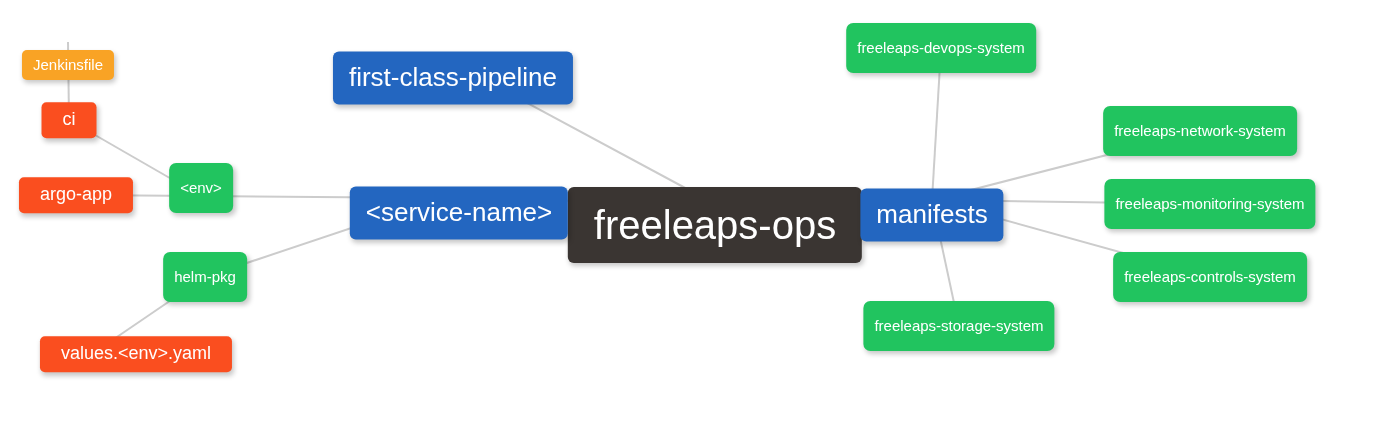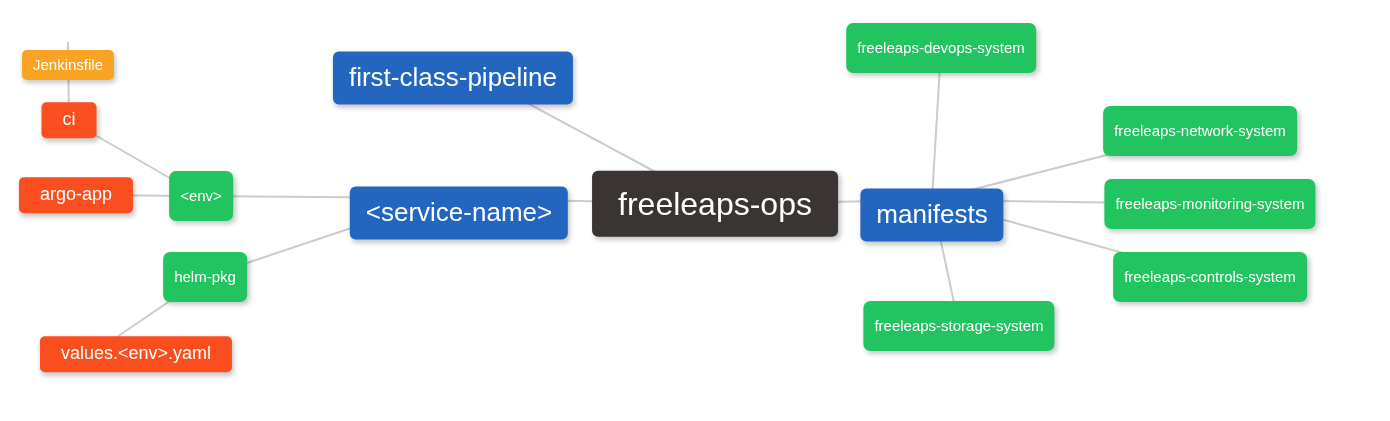--- a/index.html
+++ b/index.html
@@ -28,21 +28,21 @@
     transform: translate(-50%, -50%);
     z-index: 1;
     color: #FFFFFF;
     white-space: nowrap;
     text-align: center;
     box-shadow: 2px 3px 5px rgba(0,0,0,0.22);
     cursor: pointer;
     line-height: 1.2;
     user-select: none;
   }
-  .n-root      { font-size: 32px; padding: 14px 26px; border-radius: 6px; }
+  .n-root      { font-size: 40px; padding: 14px 26px; border-radius: 6px; margin-top: 21px; }
   .n-branch    { font-size: 26px; padding: 11px 16px; border-radius: 6px; margin-top: 15px; }
   .n-component { font-size: 15px; padding: 16px 11px;  border-radius: 7px; }
   .n-config    { font-size: 18px; padding: 7px 21px;  border-radius: 5px; }
   .n-artifact  { font-size: 15px; padding: 6px 11px;  border-radius: 5px; }
 </style>
 </head>
 <body>
 
 <div id="canvas">
   <svg id="edge-layer" viewBox="0 0 1390 421" xmlns="http://www.w3.org/2000/svg">
@@ -59,21 +59,21 @@
       <line x1="932" y1="200" x2="1200" y2="131" stroke="#CCCCCC" stroke-width="2"></line>
       <line x1="932" y1="200" x2="1210" y2="204" stroke="#CCCCCC" stroke-width="2"></line>
       <line x1="932" y1="200" x2="1210" y2="277" stroke="#CCCCCC" stroke-width="2"></line>
       <line x1="932" y1="200" x2="959" y2="326" stroke="#CCCCCC" stroke-width="2"></line>
     </svg>
   <div id="node-layer">
       <div class="node n-root" style="left: 715px; top: 204px; background: rgb(58, 53, 50); color: rgb(255, 255, 255);"><span>freeleaps-ops</span></div>
       <div class="node n-branch" style="left: 453px; top: 63px; background: rgb(35, 102, 192); color: rgb(255, 255, 255);"><span>first-class-pipeline</span></div>
       <div class="node n-branch" style="left: 459px; top: 198px; background: rgb(35, 102, 192); color: rgb(255, 255, 255);"><span>&lt;service-name&gt;</span></div>
       <div class="node n-branch" style="left: 932px; top: 200px; background: rgb(35, 102, 192); color: rgb(255, 255, 255);"><span>manifests</span></div>
-      <div class="node n-component" style="left: 201px; top: 196px; background: rgb(33, 196, 95); color: rgb(255, 255, 255);"><span>&lt;env&gt;</span></div>
+      <div class="node n-component" style="left: 201px; top: 188px; background: rgb(33, 196, 95); color: rgb(255, 255, 255);"><span>&lt;env&gt;</span></div>
       <div class="node n-component" style="left: 205px; top: 277px; background: rgb(33, 196, 95); color: rgb(255, 255, 255);"><span>helm-pkg</span></div>
       <div class="node n-component" style="left: 941px; top: 48px; background: rgb(33, 196, 95); color: rgb(255, 255, 255);"><span>freeleaps-devops-system</span></div>
       <div class="node n-component" style="left: 1200px; top: 131px; background: rgb(33, 196, 95); color: rgb(255, 255, 255);"><span>freeleaps-network-system</span></div>
       <div class="node n-component" style="left: 1210px; top: 204px; background: rgb(33, 196, 95); color: rgb(255, 255, 255);"><span>freeleaps-monitoring-system</span></div>
       <div class="node n-component" style="left: 1210px; top: 277px; background: rgb(33, 196, 95); color: rgb(255, 255, 255);"><span>freeleaps-controls-system</span></div>
       <div class="node n-component" style="left: 959px; top: 326px; background: rgb(33, 196, 95); color: rgb(255, 255, 255);"><span>freeleaps-storage-system</span></div>
       <div class="node n-config" style="left: 69px; top: 120px; background: rgb(250, 78, 31); color: rgb(255, 255, 255);"><span>ci</span></div>
       <div class="node n-config" style="left: 76px; top: 195px; background: rgb(250, 78, 31); color: rgb(255, 255, 255);"><span>argo-app</span></div>
       <div class="node n-config" style="left: 92px; top: 354px; background: rgb(250, 78, 31); color: rgb(255, 255, 255); margin-left: 44px;"><span>values.&lt;env&gt;.yaml</span></div>
       <div class="node n-artifact" style="left: 68px; top: 42px; background: rgb(249, 163, 37); color: rgb(255, 255, 255); margin-top: 23px;"><span>Jenkinsfile</span></div>

